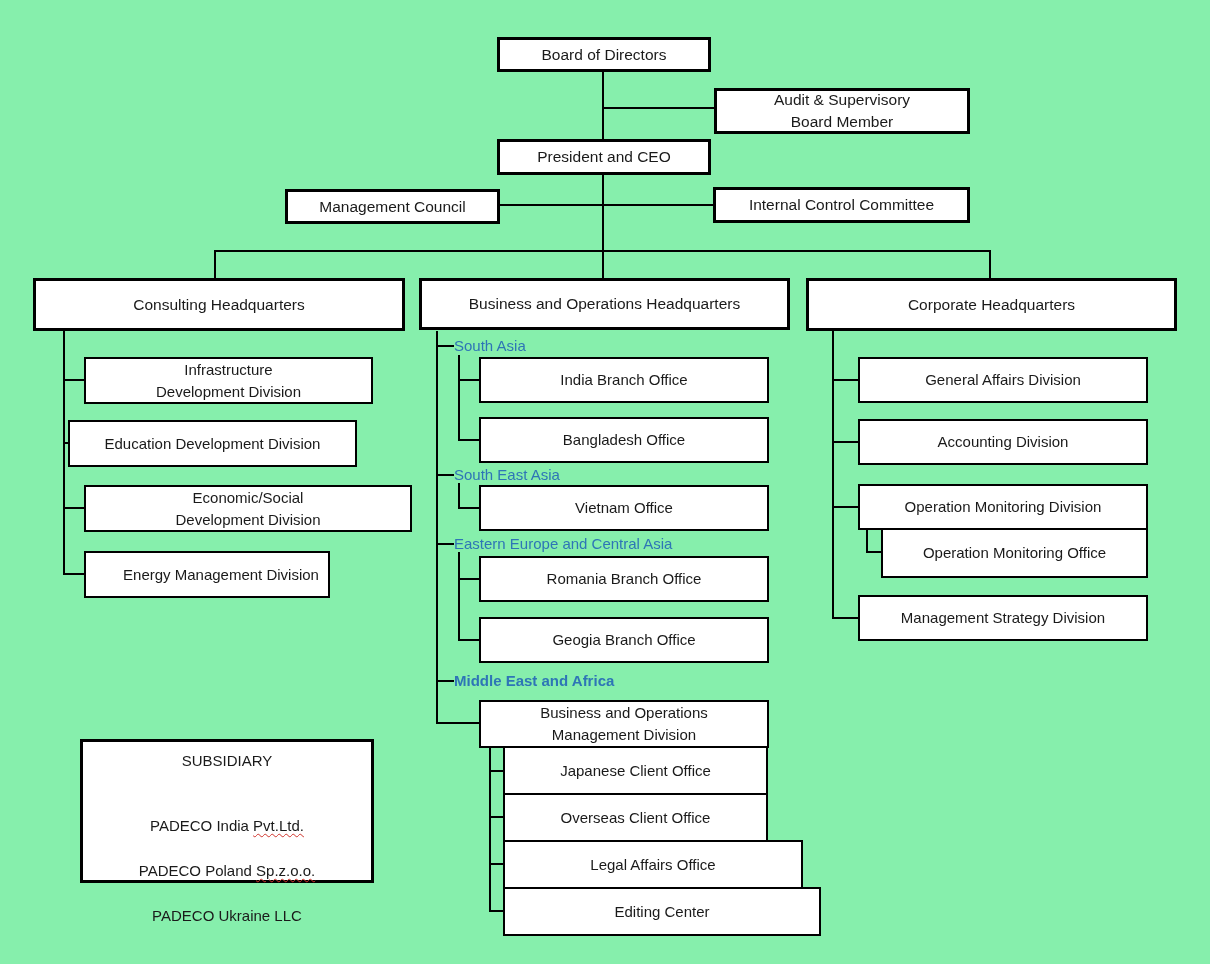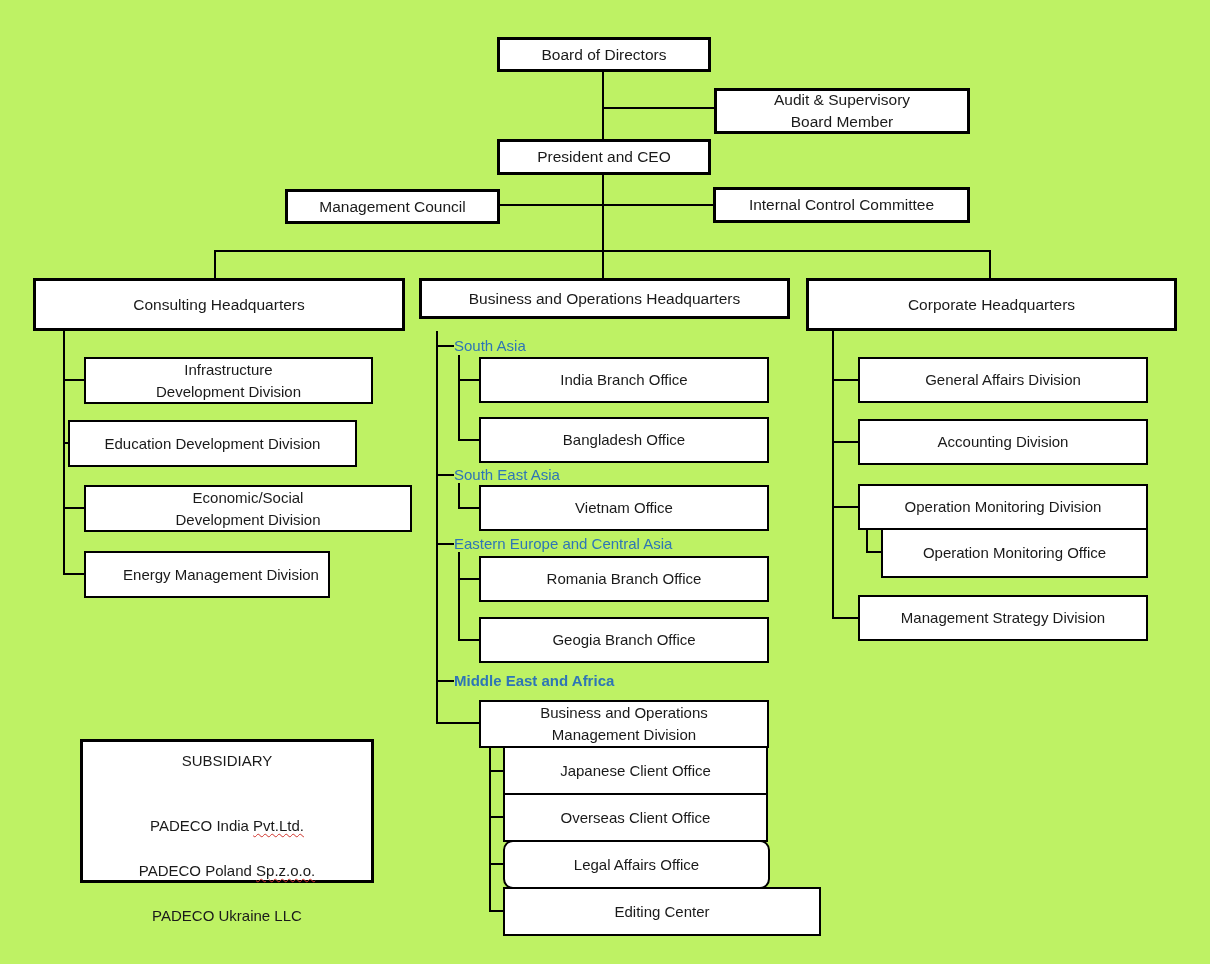--- a/index.html
+++ b/index.html
@@ -1,18 +1,18 @@
 <!DOCTYPE html>
 <html><head>
 <meta charset="utf-8">
 <style>
   * { margin:0; padding:0; box-sizing:border-box; }
   html,body { background:#ffffff; }
   body { font-family:"Liberation Sans","DejaVu Sans",sans-serif; color:#1a1a1a; }
-  #canvas { position:relative; width:1210px; height:964px; background:#bef264; overflow:hidden; }
+  #canvas { position:relative; width:1210px; height:964px; background:#86efac; overflow:hidden; }
 
   .node {
     position:absolute; border:2px solid #000; background:#fff;
     display:flex; align-items:center; justify-content:center;
     text-align:center; font-size:15px; line-height:22px;
     white-space:pre-line; z-index:2;
   }
   .node.major { border-width:3px; font-size:15.5px; }
 
   .line { position:absolute; background:#000; z-index:1; }
@@ -87,21 +87,21 @@
   <div class="line" style="left:866px; top:551px; width:16px; height:2px;"></div>
 
   <div class="node major" style="left:497px; top:37px; width:214px; height:35px;">Board of Directors</div>
   <div class="node major" style="left:714px; top:88px; width:256px; height:46px;">Audit &amp; Supervisory
 Board Member</div>
   <div class="node major" style="left:497px; top:139px; width:214px; height:36px;">President and CEO</div>
   <div class="node major" style="left:285px; top:189px; width:215px; height:35px;">Management Council</div>
   <div class="node major" style="left:713px; top:187px; width:257px; height:36px;">Internal Control Committee</div>
 
   <div class="node major" style="left:33px; top:278px; width:372px; height:53px;">Consulting Headquarters</div>
-  <div class="node major" style="left:419px; top:278px; width:371px; height:41px;">Business and Operations Headquarters</div>
+  <div class="node major" style="left:419px; top:278px; width:371px; height:52px;">Business and Operations Headquarters</div>
   <div class="node major" style="left:806px; top:278px; width:371px; height:53px;">Corporate Headquarters</div>
 
   <div class="node" style="left:84px; top:357px; width:289px; height:47px;">Infrastructure
 Development Division</div>
   <div class="node" style="left:68px; top:420px; width:289px; height:47px;">Education Development Division</div>
   <div class="node" style="left:84px; top:485px; width:328px; height:47px;">Economic/Social
 Development Division</div>
   <div class="node" style="left:84px; top:551px; width:246px; height:47px;padding-left:28px;">Energy Management Division</div>
 
   <div class="region-label" style="left:454px; top:337px;">South Asia</div>
@@ -114,21 +114,21 @@
   <div class="region-label" style="left:454px; top:535px;">Eastern Europe and Central Asia</div>
   <div class="node" style="left:479px; top:556px; width:290px; height:46px;">Romania Branch Office</div>
   <div class="node" style="left:479px; top:617px; width:290px; height:46px;">Geogia Branch Office</div>
 
   <div class="region-label" style="left:454px; top:672px;font-weight:bold;">Middle East and Africa</div>
   <div class="node" style="left:479px; top:700px; width:290px; height:48px;">Business and Operations
 Management Division</div>
 
   <div class="node" style="left:503px; top:746px; width:265px; height:49px;">Japanese Client Office</div>
   <div class="node" style="left:503px; top:793px; width:265px; height:49px;">Overseas Client Office</div>
-  <div class="node" style="left:503px; top:840px; width:267px; height:49px;border-radius:10px;">Legal Affairs Office</div>
+  <div class="node" style="left:503px; top:840px; width:300px; height:49px;">Legal Affairs Office</div>
   <div class="node" style="left:503px; top:887px; width:318px; height:49px;">Editing Center</div>
 
   <div class="node" style="left:858px; top:357px; width:290px; height:46px;">General Affairs Division</div>
   <div class="node" style="left:858px; top:419px; width:290px; height:46px;">Accounting Division</div>
   <div class="node" style="left:858px; top:484px; width:290px; height:46px;">Operation Monitoring Division</div>
   <div class="node" style="left:858px; top:595px; width:290px; height:46px;">Management Strategy Division</div>
   <div class="node" style="left:881px; top:528px; width:267px; height:50px;">Operation Monitoring Office</div>
 
   <div class="node subsidiary" style="left:80px; top:739px; width:294px; height:144px;">
     <div class="sub-title">SUBSIDIARY</div>

